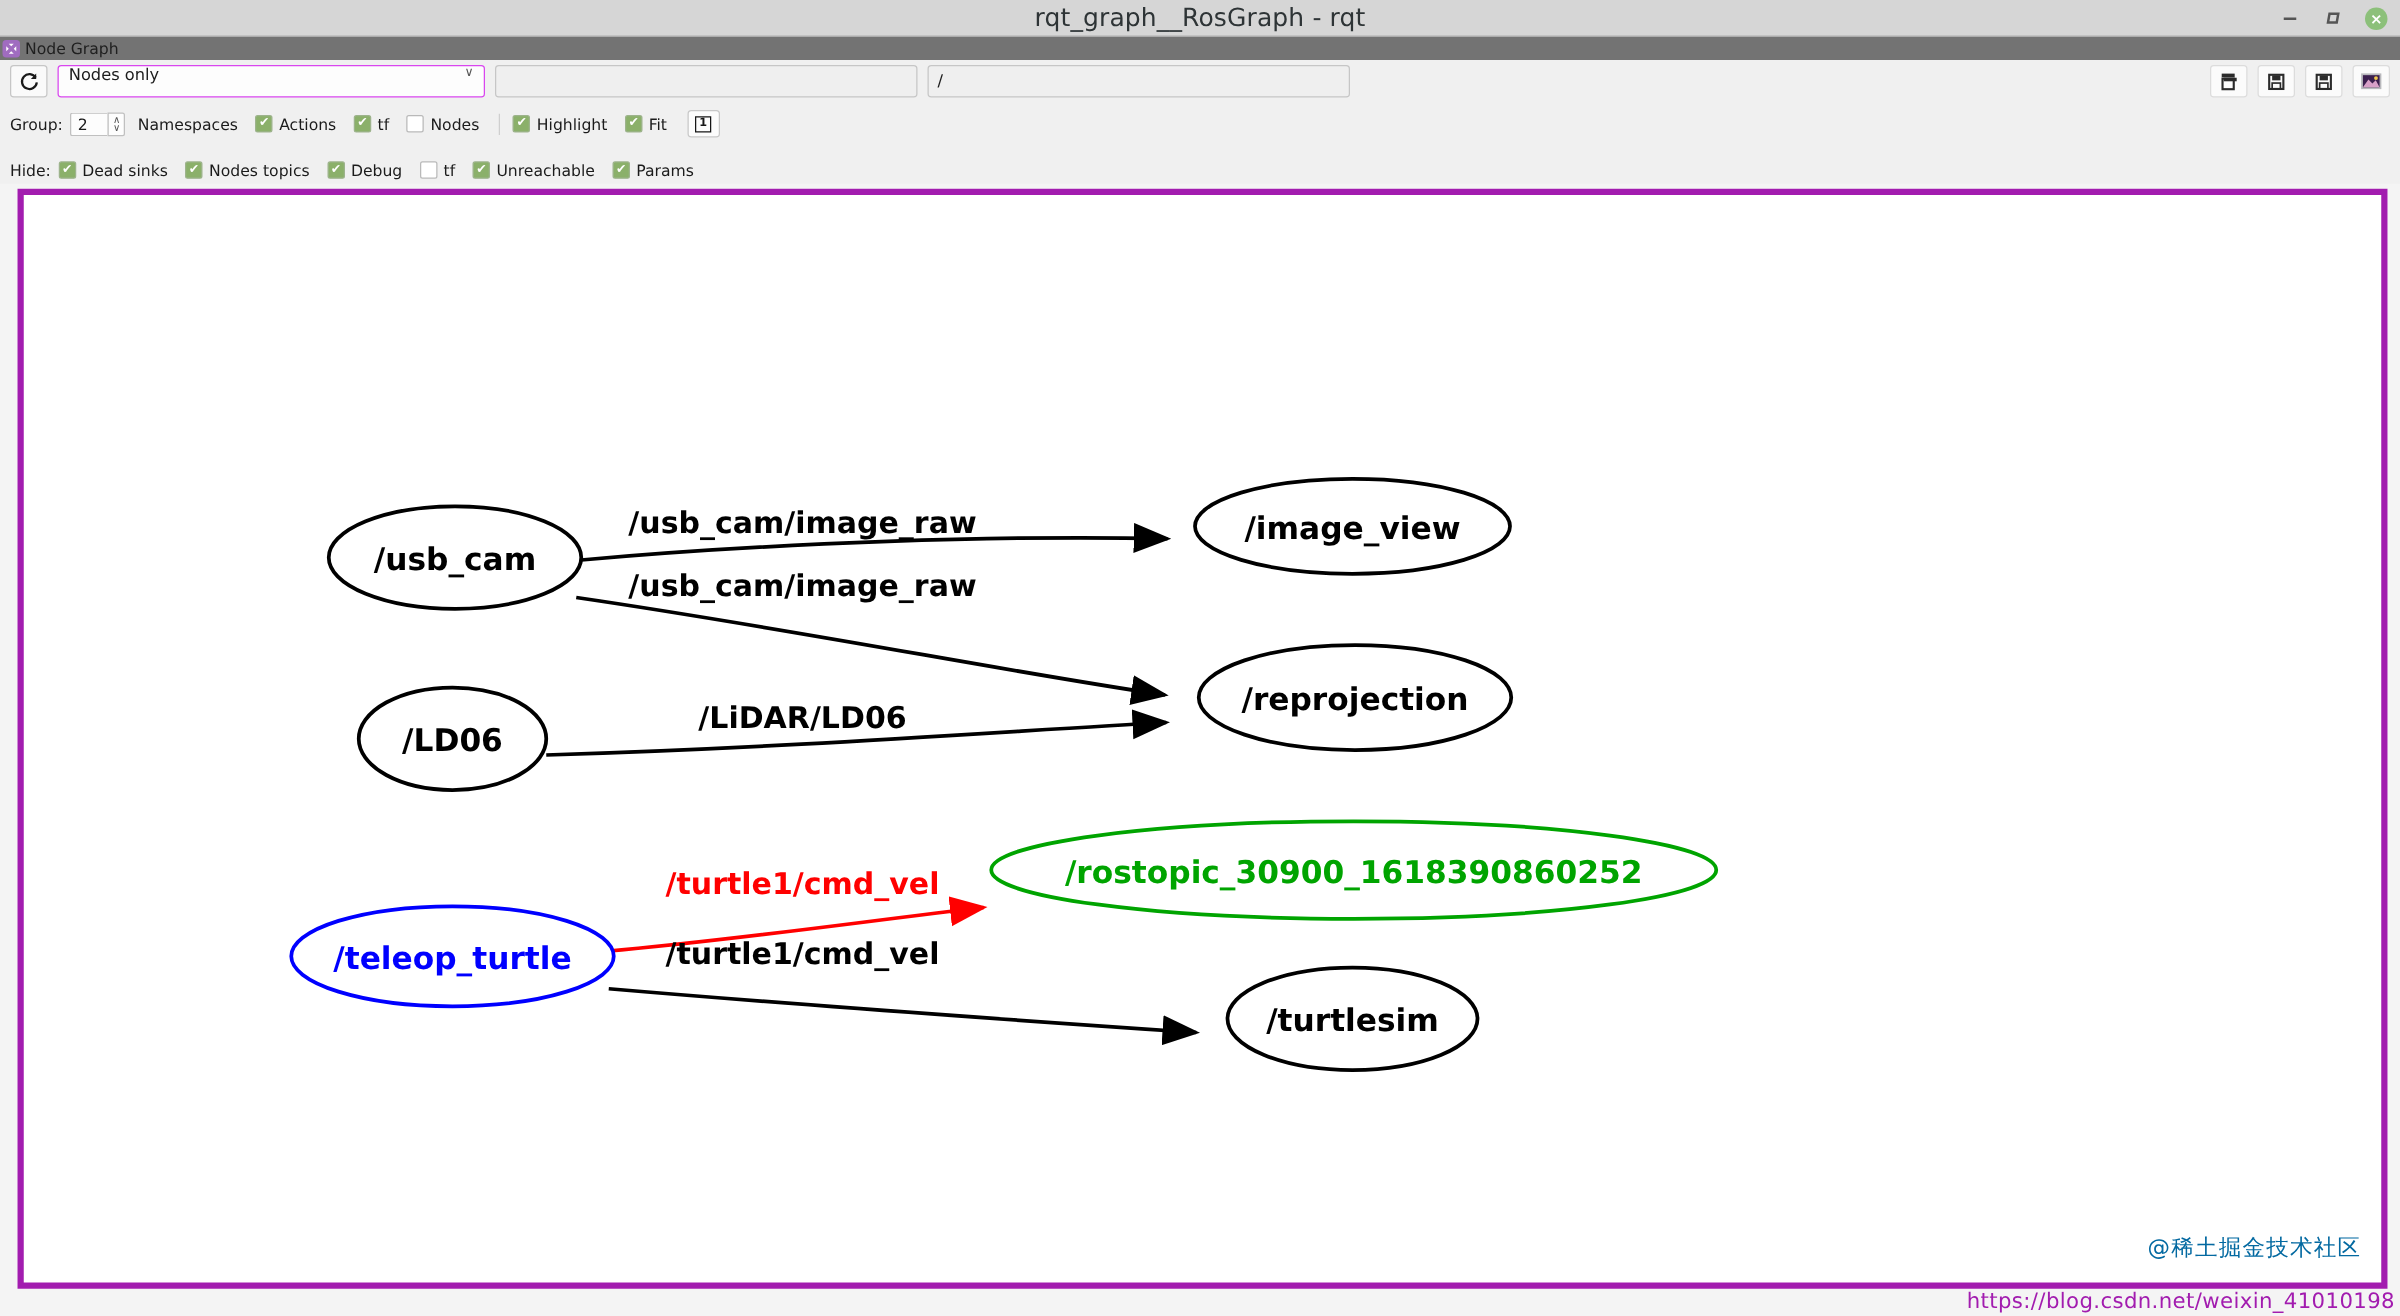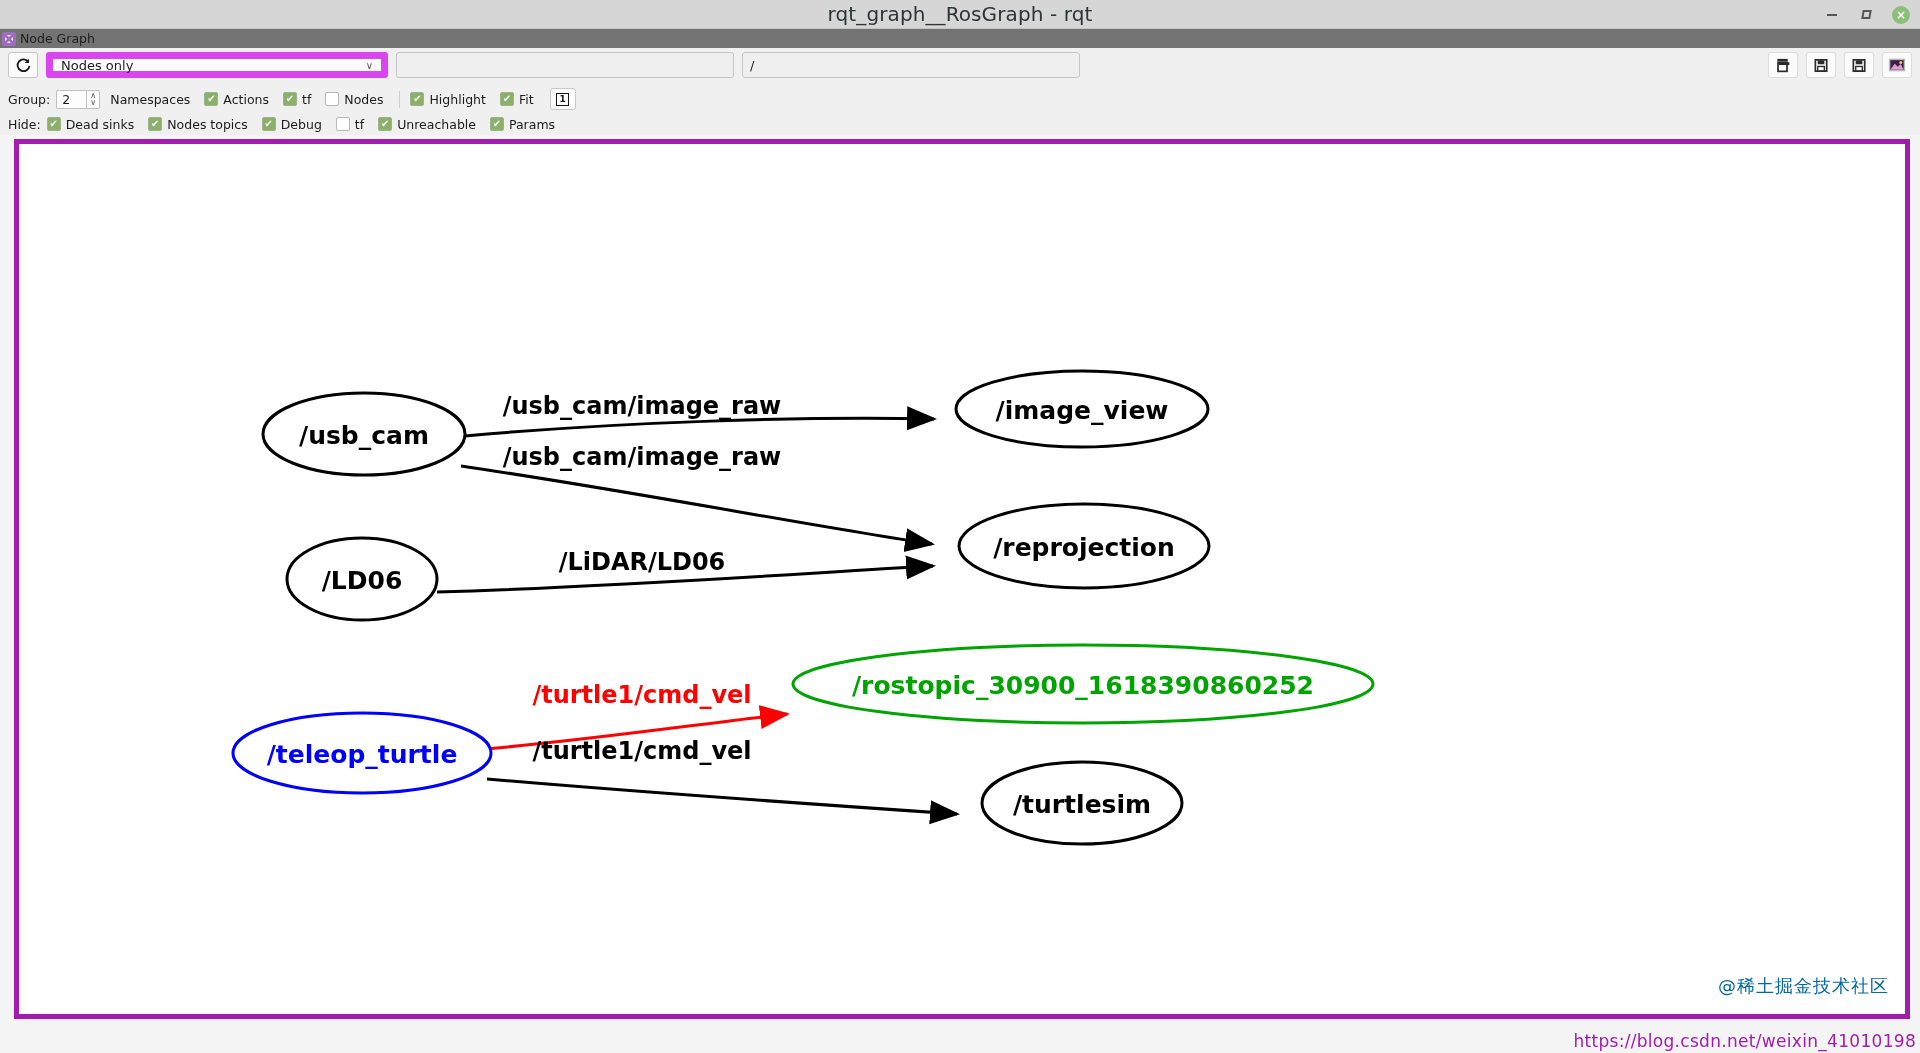--- a/index.html
+++ b/index.html
@@ -112,24 +112,24 @@
     border-radius: 3px;
     display: flex; align-items: center; justify-content: center;
     font-size: 15px;
     color: #222;
     line-height: 1;
   }
   .combo {
     position: relative;
     width: 342px; height: 26px;
     background: #fdfdfd;
-    border: 7px solid #d946ef;
+    border: 1px solid #d946ef;
     border-radius: 3px;
     display: flex;
-    align-items: center;
+    align-items: flex-start;
     padding: 0 8px;
     font-size: 13px;
     color: #1c1c1c;
   }
   .combo .arrow {
     position: absolute;
     right: 8px;
     font-size: 10px;
     color: #555;
   }
@@ -163,21 +163,21 @@
 
   .trow2, .trow3 {
     display: flex;
     align-items: center;
     height: 22px;
     gap: 0px;
     font-size: 12.5px;
     color: #1b1b1b;
   }
   .trow2 { margin-top: 8px; }
-  .trow3 { margin-top: 3px; }
+  .trow3 { margin-top: 15px; }
 
   .lbl { margin-right: 6px; }
   .spin {
     width: 30px; height: 19px;
     border: 1px solid #c0c0c0;
     border-right: none;
     border-radius: 2px 0 0 2px;
     background: #fdfdfd;
     font-size: 12.5px;
     display: flex; align-items: center;

